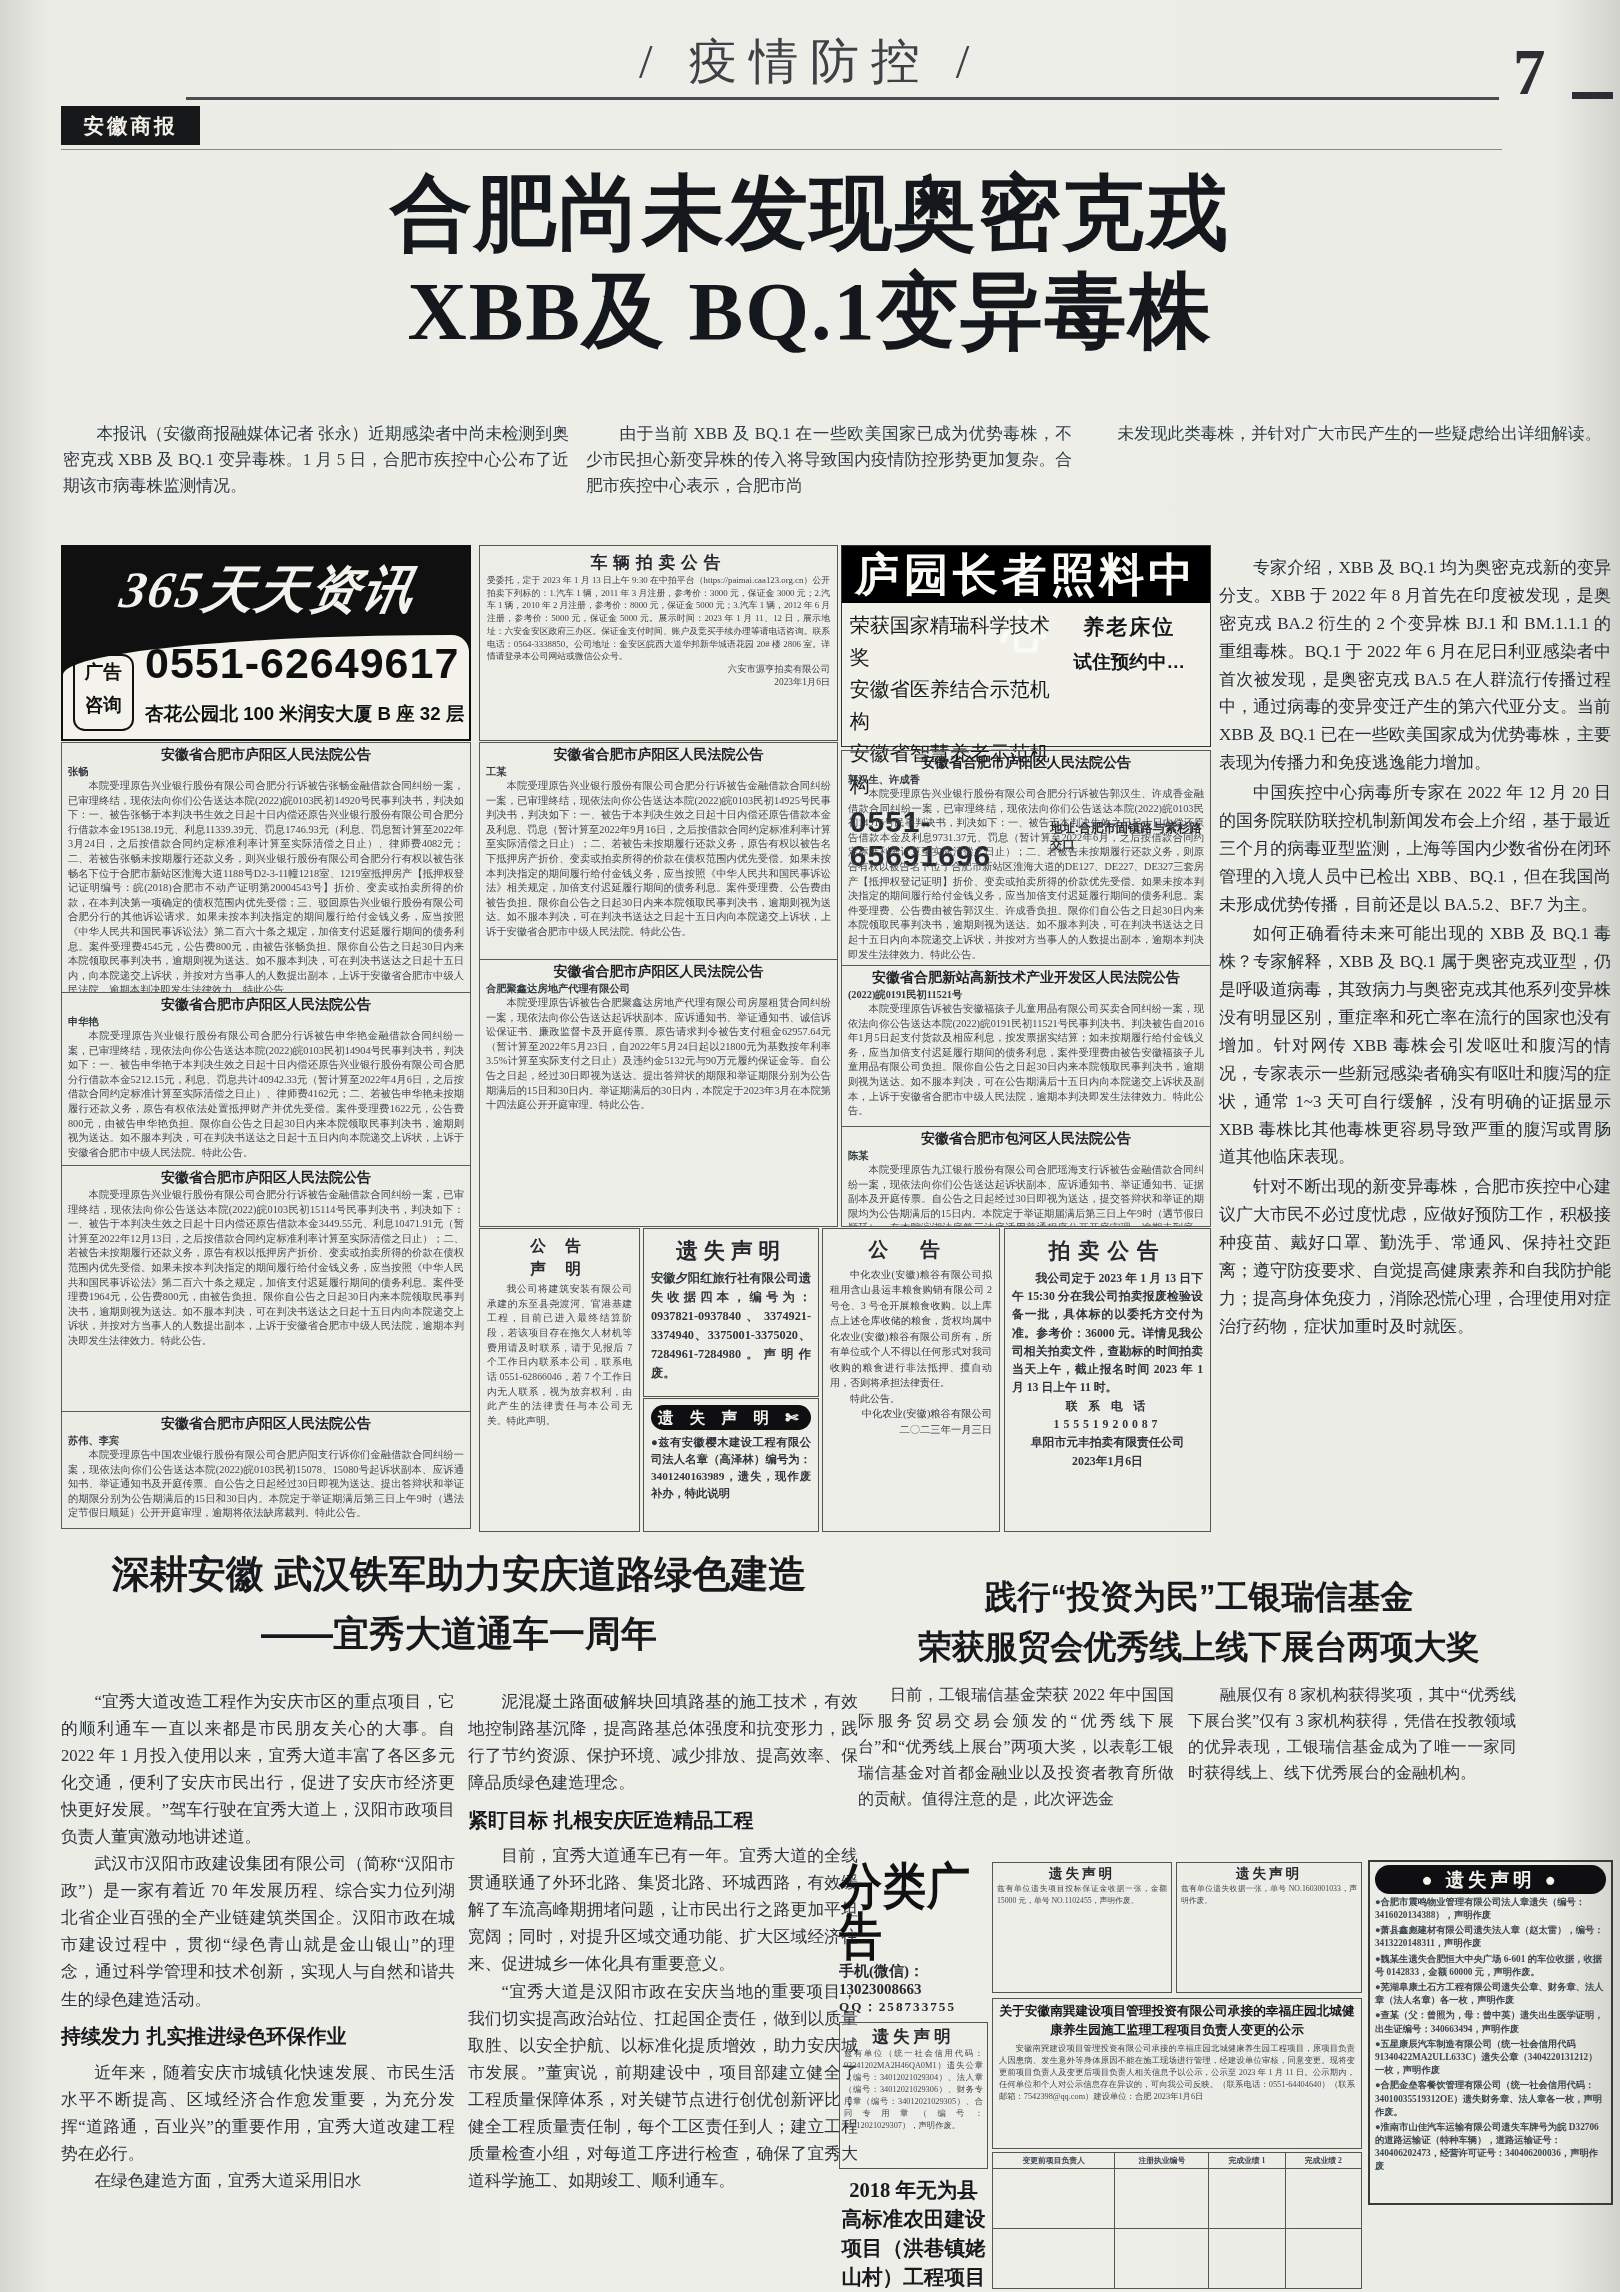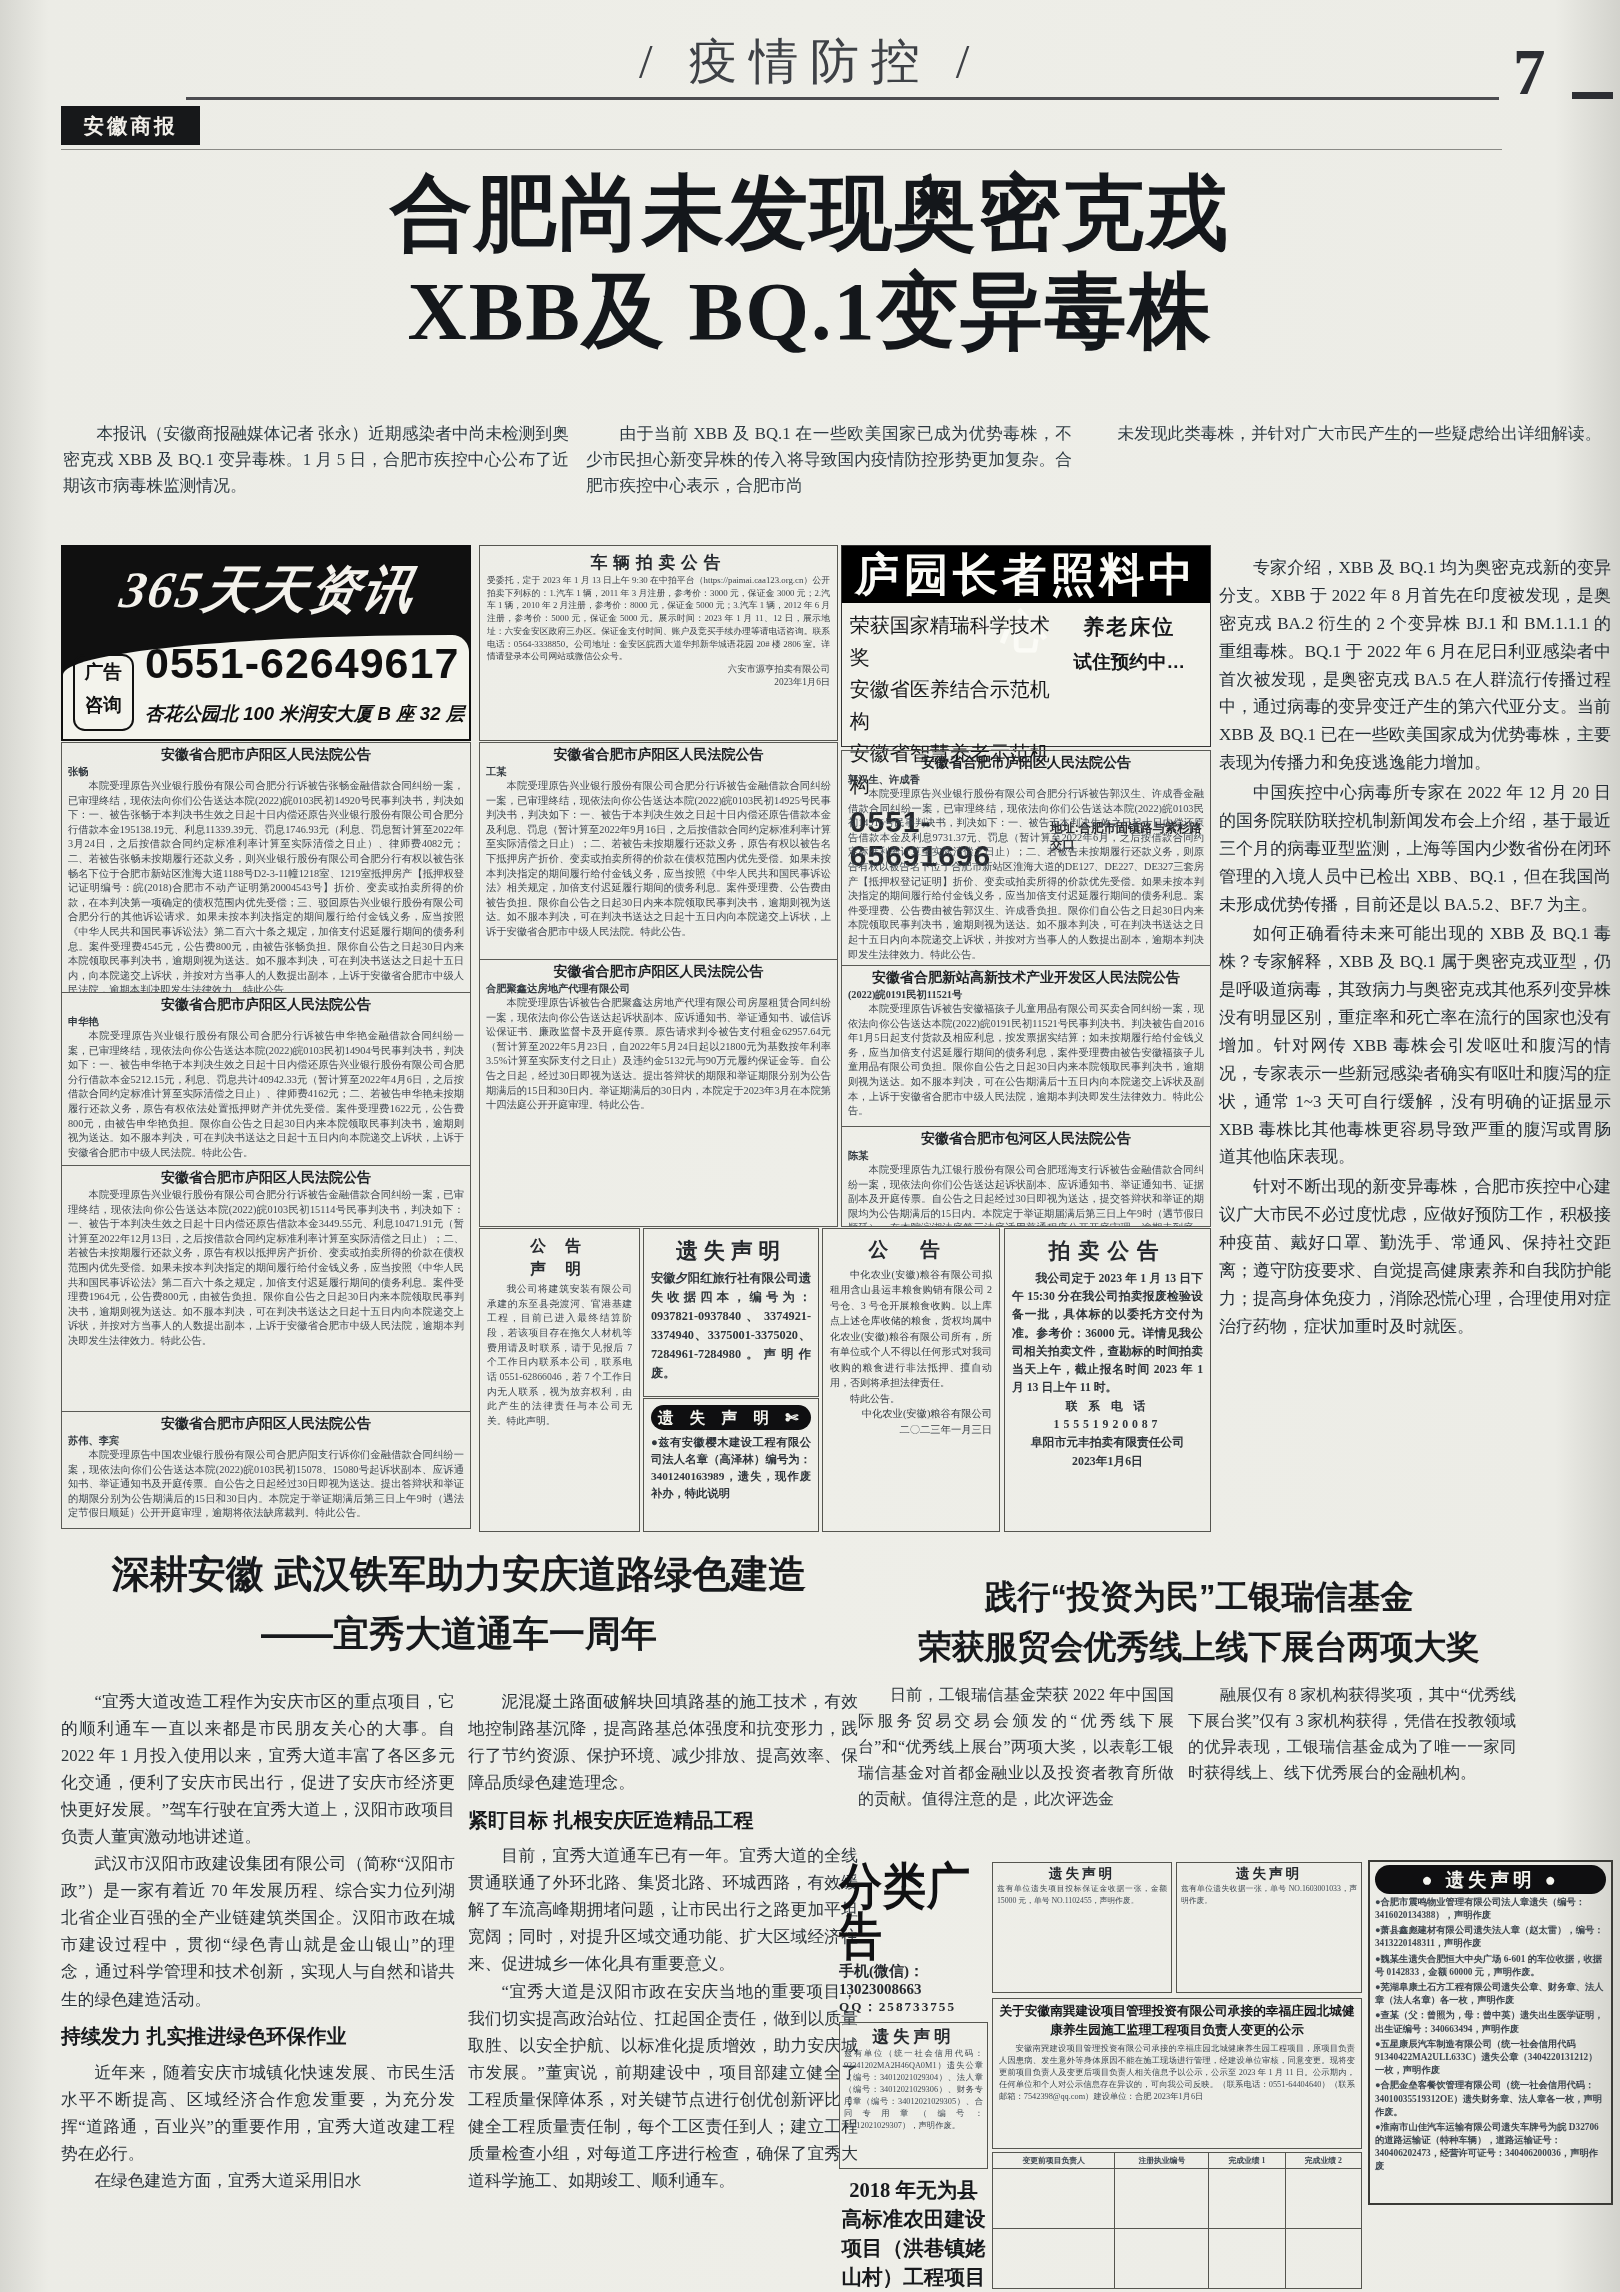--- a/index.html
+++ b/index.html
@@ -29,21 +29,21 @@
   .artcol p{text-indent:2em;margin-bottom:2px;}
   
   .ad365{left:61px;top:545px;width:410px;height:196px;background:#101010;border:2px solid #101010;box-sizing:border-box;}
   .ad365-brand{position:absolute;top:2px;left:9.8px;width:390px;height:84px;color:#f4f2ec;
     font-family:"Liberation Serif",serif;font-style:italic;font-weight:900;font-size:51px;line-height:82px;
     transform:skewX(-10deg);text-align:center;letter-spacing:2px;}
   .ad365-lower{position:absolute;bottom:0;left:0;right:0;height:104px;background:#f3f3ec;border-radius:100% 17.6px 0 0/40% 17.6px 0 0;}
   .ad365-badge{position:absolute;left:9.8px;bottom:7.8px;width:57px;height:73px;border:2.9px solid #101010;border-radius:11.8px;
     font-family:"Liberation Sans",sans-serif;font-weight:900;font-size:18.6px;line-height:1.75;text-align:center;color:#101010;}
   .ad365-phone{position:absolute;left:82px;bottom:51px;width:323px;font-size:43px;font-weight:900;color:#101010;letter-spacing:1px;font-family:"Liberation Sans",sans-serif;}
-  .ad365-addr{position:absolute;left:82px;bottom:11.8px;width:323px;font-size:18.6px;font-weight:900;color:#101010;font-family:"Liberation Sans",sans-serif;font-style:italic;}
+  .ad365-addr{position:absolute;left:82px;bottom:11.8px;width:323px;font-size:18.6px;font-weight:900;color:#101010;font-family:"Liberation Sans",sans-serif;}
   .boxed{border:1px solid #55554f;box-sizing:border-box;padding:4.9px 6.9px;overflow:hidden;}
   .vehicle{left:479px;top:545px;width:359px;height:196px;}
   .vehicle h4{margin:0;text-align:center;font-size:16.7px;letter-spacing:5.9px;}
   .vehicle .b{font-size:8.8px;line-height:1.45;color:#3c4248;}
   .vehicle .sig{text-align:right;font-size:9.3px;color:#3c4248;}
   .luyuan{left:841px;top:545px;width:370px;height:202px;border:1px solid #333;box-sizing:border-box;background:#f1f1ea;}
   .luyuan-head{height:57px;background:#000000;color:#fbfbf6;text-align:center;font-family:"Liberation Sans",sans-serif;
     font-weight:900;font-size:45px;line-height:57px;letter-spacing:3.9px;}
   .luyuan-mid{display:flex;padding:5.9px 7.8px 2px 7.8px;}
   .luyuan-honors{width:208px;font-size:20px;font-weight:400;line-height:1.6;font-family:"Liberation Sans",sans-serif;color:#17181a;}

